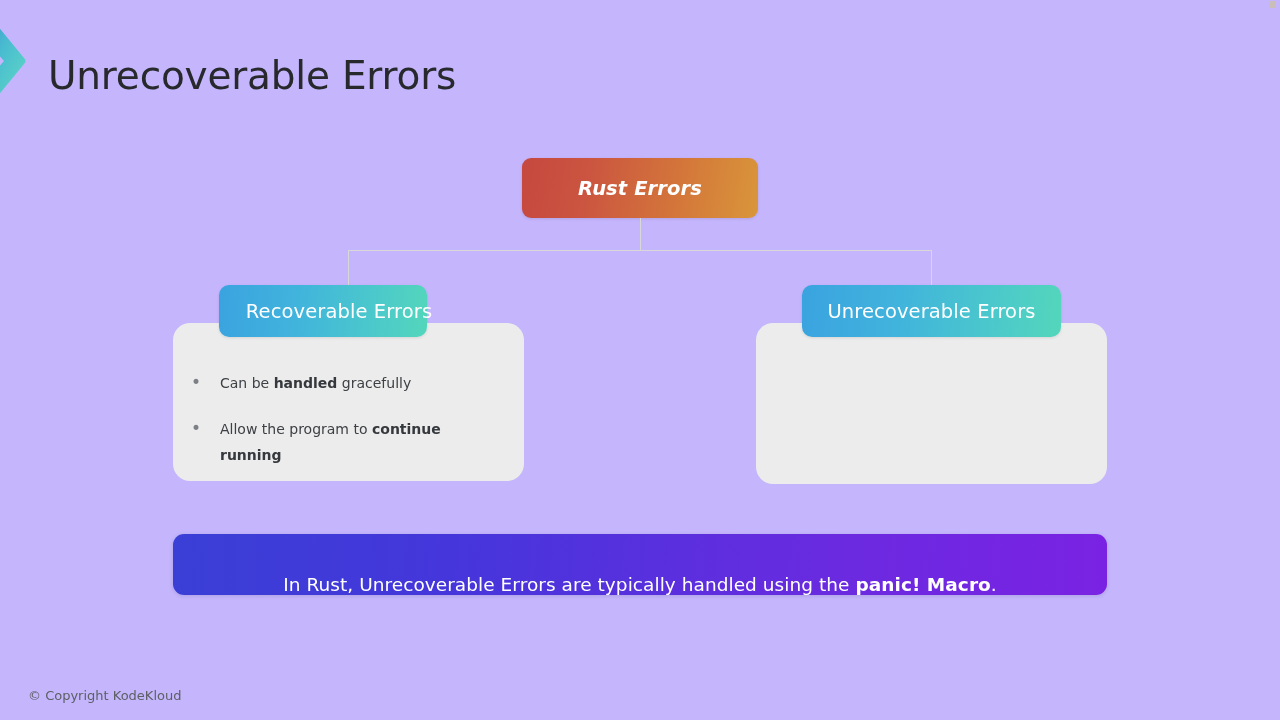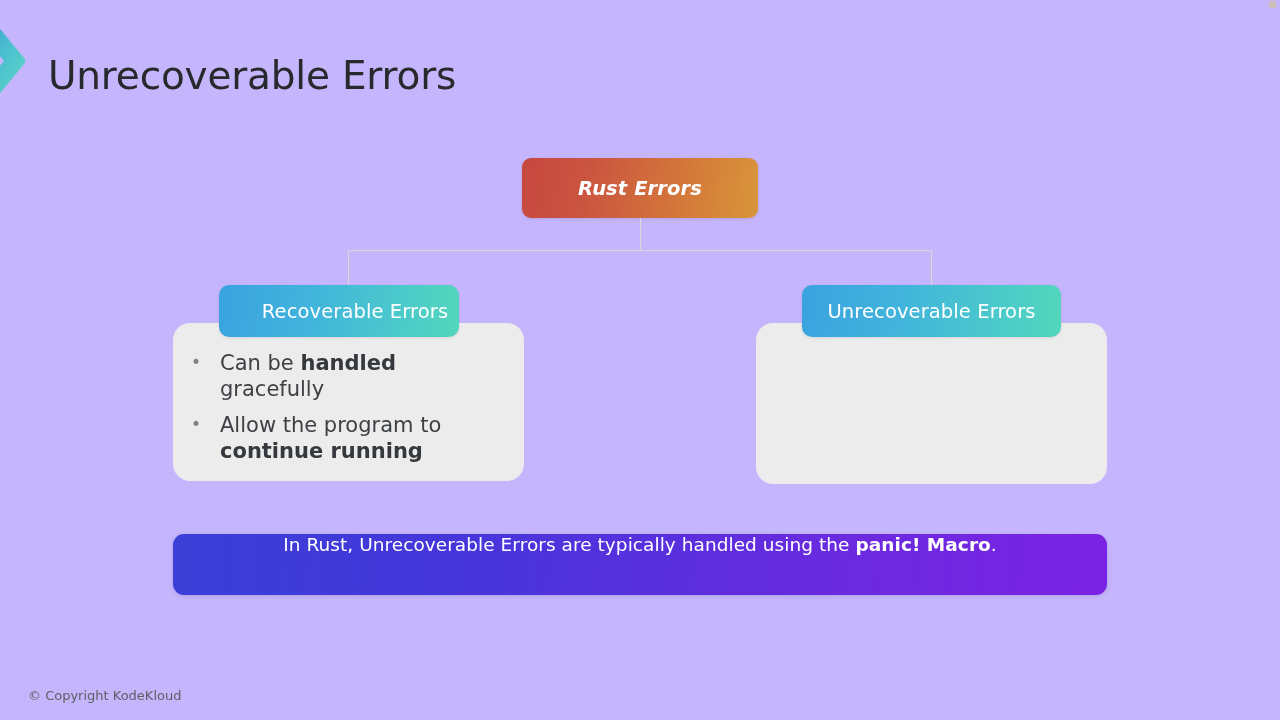--- a/index.html
+++ b/index.html
@@ -89,39 +89,40 @@
     justify-content: center;
     box-shadow: 0 1px 3px rgba(0,0,0,0.10);
   }
   .card-header span {
     color: #ffffff;
     font-size: 19.5px;
     font-weight: 500;
     letter-spacing: 0.1px;
     white-space: nowrap;
   }
-  .header-left  { left: 219px; top: 285px; width: 240px; padding-left: 32px; }
+  .header-left  { left: 219px; top: 285px; width: 208px; padding-left: 32px; }
   .header-right { left: 802px; top: 285px; width: 259px; }
 
   
   .bullets {
     position: absolute;
     list-style: none;
   }
   .bullets-left  { left: 186px; top: 350px; width: 320px; }
   .bullets-right { left: 769px; top: 350px; width: 330px; }
 
   .bullets li {
     position: relative;
     padding-left: 34px;
     margin-bottom: 10px;
-    font-size: 21px;
+    font-size: 14px;
     line-height: 26px;
     color: #3d4044;
     font-weight: 400;
+    margin-top: 20px;
   }
   .bullets li::before {
     content: "\2022";
     position: absolute;
     left: 5px;
     top: -1px;
     font-size: 17px;
     color: #7c8084;
   }
   .bullets li b { font-weight: 700; color: #35383c; }
@@ -129,21 +130,21 @@
   
   .banner {
     position: absolute;
     left: 173px;
     top: 534px;
     width: 934px;
     height: 61px;
     border-radius: 11px;
     background: linear-gradient(93deg, #3a3fd6 0%, #4536db 30%, #6b2ae0 72%, #7a22e3 100%);
     display: flex;
-    align-items: flex-start;
+    align-items: flex-end;
     justify-content: center;
     box-shadow: 0 1px 4px rgba(0,0,0,0.12);
   }
   .banner span {
     color: #ffffff;
     font-size: 18.5px;
     font-weight: 400;
     letter-spacing: 0.05px;
     white-space: nowrap;
   }

